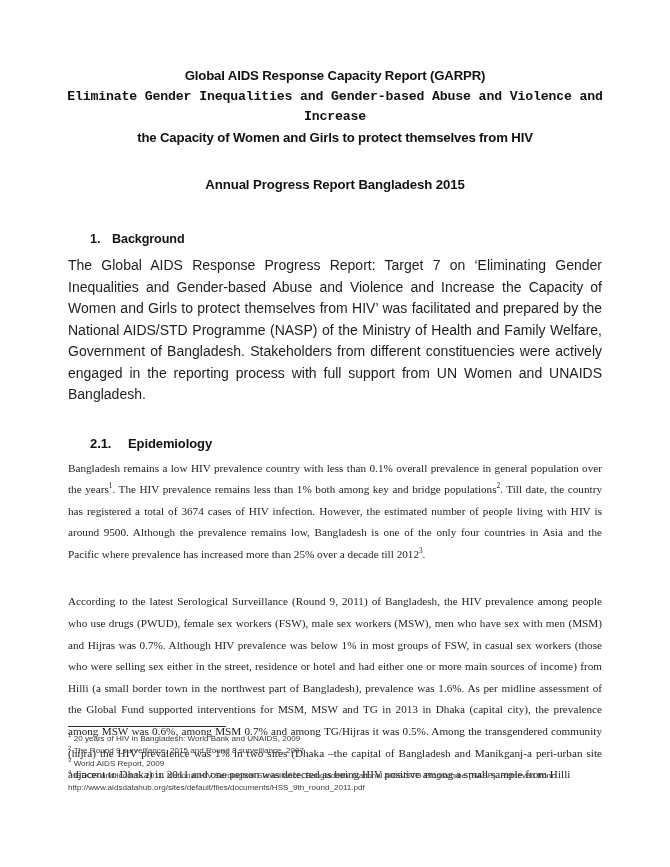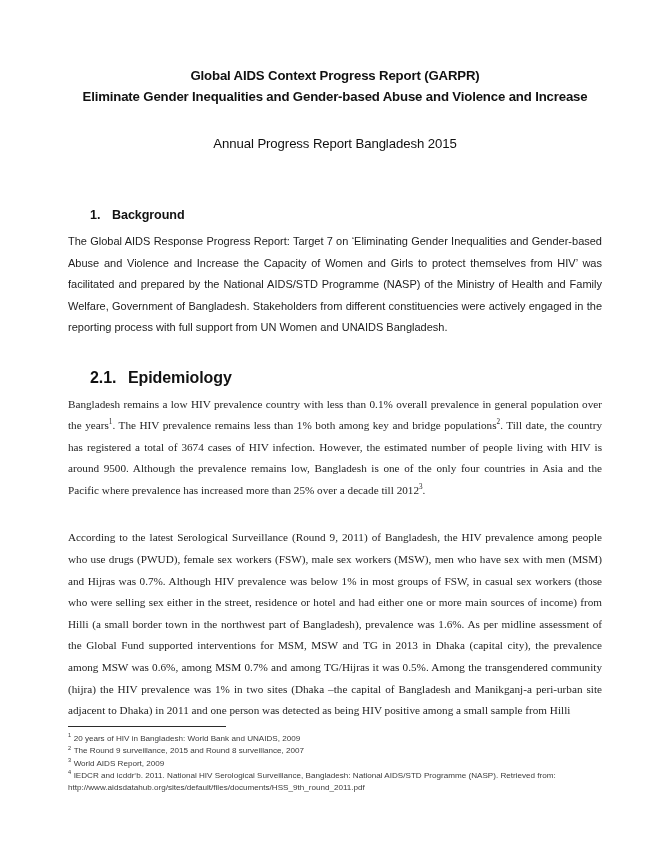--- a/index.html
+++ b/index.html
@@ -37,61 +37,62 @@
   .title-line {
     font-weight: bold;
     font-size: 13.2px;
     line-height: 20.5px;
     letter-spacing: -0.15px;
     color: #111111;
   }
   .title-line.wide {
     margin-left: -4px;
     margin-right: -4px;
+    font-family: Liberation Mono, monospace;
   }
   .subtitle {
     margin-top: 27px;
     text-align: center;
-    font-weight: normal;
+    font-weight: bold;
     font-size: 13.2px;
     line-height: 20px;
     letter-spacing: -0.1px;
     color: #111111;
   }
 
   
   .h1-section {
-    margin-top: 54px;
+    margin-top: 37px;
     padding-left: 22px;
     font-weight: bold;
     font-size: 12.6px;
     color: #111111;
     letter-spacing: -0.1px;
   }
   .h1-section .num {
     display: inline-block;
     width: 22px;
   }
   .h2-section {
     margin-top: 30px;
     padding-left: 22px;
     font-weight: bold;
-    font-size: 16px;
+    font-size: 13px;
     color: #111111;
     letter-spacing: -0.1px;
   }
   .h2-section .num {
     display: inline-block;
     width: 38px;
   }
 
   
   .para {
     margin-top: 9px;
-    font-size: 11px;
+    font-size: 14px;
     line-height: 21.5px;
     text-align: justify;
     color: #1d1d1d;
     letter-spacing: 0px;
   }
   .para.tight {
     margin-top: 7px;
   }
   .para.gap-big {
     margin-top: 26px;
@@ -145,22 +146,23 @@
     padding-left: 0px;
   }
 </style>
 </head>
 <body>
 
 <div class="page">
   <div class="content">
 
     <div class="title-block">
-      <div class="title-line">Global AIDS Context Progress Report (GARPR)</div>
+      <div class="title-line">Global AIDS Response Capacity Report (GARPR)</div>
       <div class="title-line wide">Eliminate Gender Inequalities and Gender-based Abuse and Violence and Increase</div>
+      <div class="title-line">the Capacity of Women and Girls to protect themselves from HIV</div>
       <div class="subtitle">Annual Progress Report Bangladesh 2015</div>
     </div>
 
     <div class="h1-section">
       <span class="num">1.</span><span>Background</span>
     </div>
     <div class="para">The Global AIDS Response Progress Report: Target 7 on ‘Eliminating Gender Inequalities and Gender-based Abuse and Violence and Increase the Capacity of Women and Girls to protect themselves from HIV’ was facilitated and prepared by the National AIDS/STD Programme (NASP) of the Ministry of Health and Family Welfare, Government of Bangladesh. Stakeholders from different constituencies were actively engaged in the reporting process with full support from UN Women and UNAIDS Bangladesh.</div>
 
 
     <div class="h2-section">

